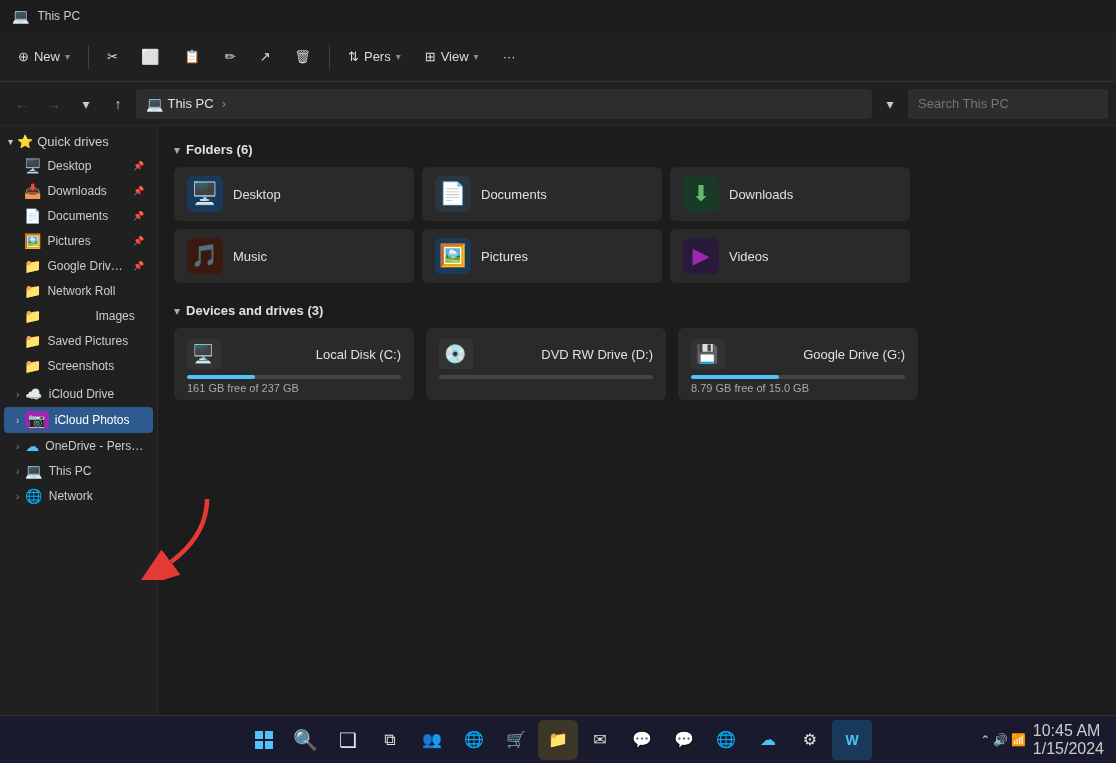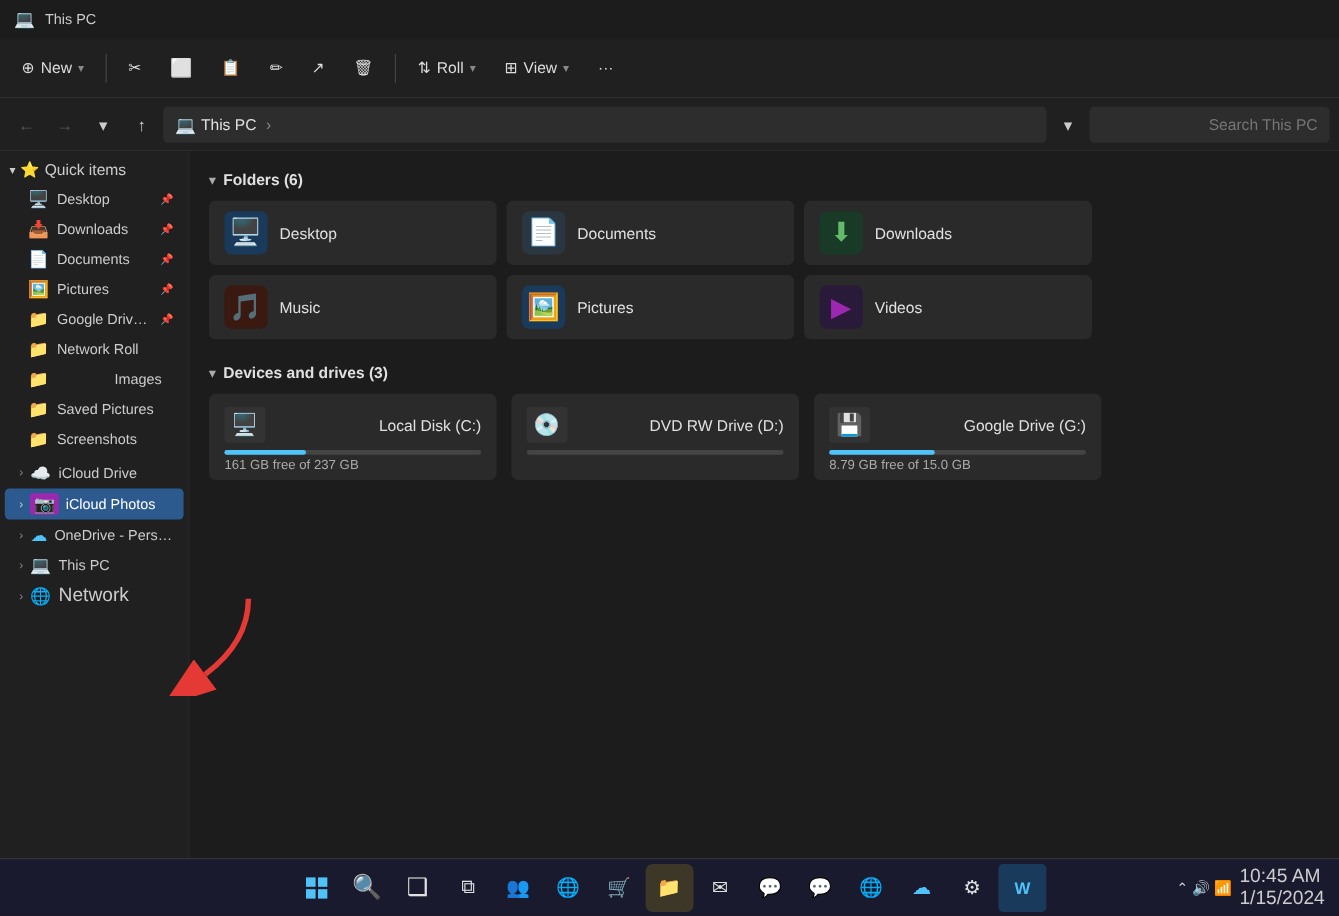--- a/index.html
+++ b/index.html
@@ -91,21 +91,20 @@
     .search-box {
       width: 200px;
       height: 30px;
       background: #2d2d2d;
       border-radius: 4px;
       border: none;
       padding: 0 10px;
       font-size: 13px;
       color: #e0e0e0;
       outline: none;
-      text-align: right;
     }
 
     
     .main-layout {
       display: flex;
       height: calc(763px - 32px - 50px - 44px - 32px);
     }
 
     
     .sidebar {
@@ -325,21 +324,21 @@
   </button>
   <button class="toolbar-btn">
     <span>↗</span>
   </button>
   <button class="toolbar-btn">
     <span>🗑</span>
   </button>
   <div class="toolbar-separator"></div>
   <button class="toolbar-btn">
     <span>⇅</span>
-    <span>Roll</span>
+    <span>Pers</span>
     <span style="font-size:10px; color:#888;">▾</span>
   </button>
   <button class="toolbar-btn">
     <span>⊞</span>
     <span>View</span>
     <span style="font-size:10px; color:#888;">▾</span>
   </button>
   <button class="toolbar-btn">
     <span>···</span>
   </button>
@@ -359,21 +358,21 @@
   <input class="search-box" type="text" placeholder="Search This PC" style="">
 </div>
 
 <div class="main-layout">
 
   <div class="sidebar">
 
     <div class="sidebar-section-header">
       <span style="font-size:10px;">▾</span>
       <span style="color:#ffd700;">⭐</span>
-      <span style="font-size:13px;">Quick items</span>
+      <span style="font-size:13px;">Quick drives</span>
     </div>
 
     <div class="sidebar-item sidebar-child">
       <span style="font-size:14px;">🖥️</span>
       <span style="font-size:12px; flex:1; overflow:hidden; text-overflow:ellipsis;">Desktop</span>
       <span style="font-size:9px; color:#4fc3f7;">📌</span>
     </div>
     <div class="sidebar-item sidebar-child">
       <span style="font-size:14px;">📥</span>
       <span style="font-size:12px; flex:1; overflow:hidden; text-overflow:ellipsis;">Downloads</span>
@@ -431,21 +430,21 @@
 
     <div class="sidebar-item">
       <span style="font-size:10px; color:#888;">›</span>
       <span style="font-size:14px; color:#4fc3f7;">💻</span>
       <span style="font-size:12px;">This PC</span>
     </div>
 
     <div class="sidebar-item">
       <span style="font-size:10px; color:#888;">›</span>
       <span style="font-size:14px; color:#4fc3f7;">🌐</span>
-      <span style="font-size:16px;">Network</span>
+      <span style="font-size:12px;">Network</span>
     </div>
   </div>
 
   <div class="content">
 
     <div class="section-header">
       <span class="section-toggle">▾</span>
       <span class="section-title">Folders (6)</span>
     </div>
 

